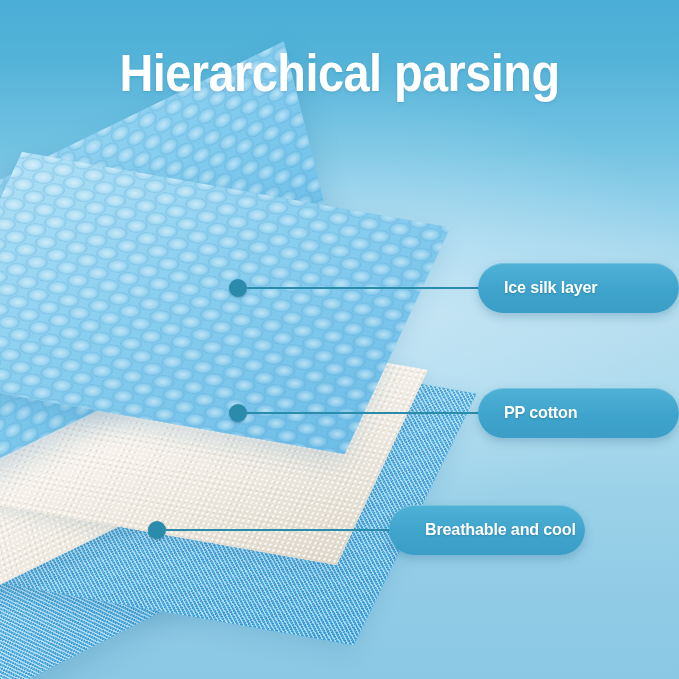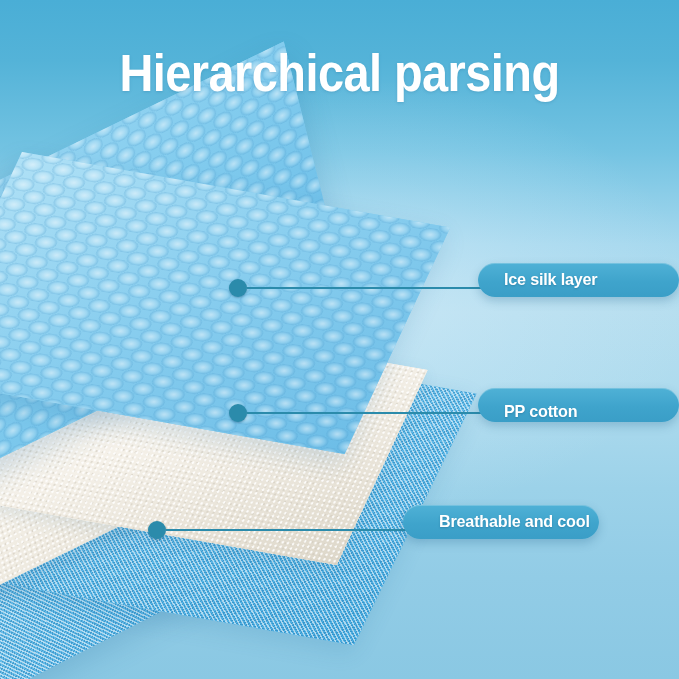--- a/index.html
+++ b/index.html
@@ -193,21 +193,21 @@
     position: absolute;
     height: 2px;
     background: #2b8bab;
   }
 
   
   .pill {
     position: absolute;
     display: flex;
     align-items: center;
-    height: 34px;
+    height: 50px;
     border-radius: 25px;
     background: linear-gradient(180deg, #4fb1d6 0%, #3fa4cc 55%, #3a9ec7 100%);
     box-shadow: 0 4px 10px rgba(35,100,140,0.28),
                 inset 0 1px 0 rgba(255,255,255,0.22);
     color: #ffffff;
     font-size: 17px;
     font-weight: 700;
     letter-spacing: -0.2px;
     font-family: "Liberation Sans Narrow", "Liberation Sans", "DejaVu Sans Condensed", sans-serif;
     white-space: nowrap;
@@ -239,23 +239,23 @@
   <div class="title">Hierarchical parsing</div>
 
   <div class="connector-dot" style="left:229px; top:279px;"></div>
   <div class="connector-line" style="left:247px; top:287px; width:241px;"></div>
   <div class="pill" style="left:478px; top:263px; width:201px;">
     <span>Ice silk layer</span>
   </div>
 
   <div class="connector-dot" style="left:229px; top:404px;"></div>
   <div class="connector-line" style="left:247px; top:412px; width:241px;"></div>
-  <div class="pill" style="left:478px; top:388px; width:201px;align-items:flex-end;">
+  <div class="pill" style="left:478px; top:388px; width:201px;">
     <span>PP cotton</span>
   </div>
 
   <div class="connector-dot" style="left:148px; top:521px;"></div>
   <div class="connector-line" style="left:166px; top:529px; width:248px;"></div>
-  <div class="pill" style="left:403px; top:505px; width:196px;padding-left:36px;">
+  <div class="pill" style="left:389px; top:505px; width:196px;padding-left:36px;">
     <span>Breathable and cool</span>
   </div>
 
 </div>
 
 </body></html>

